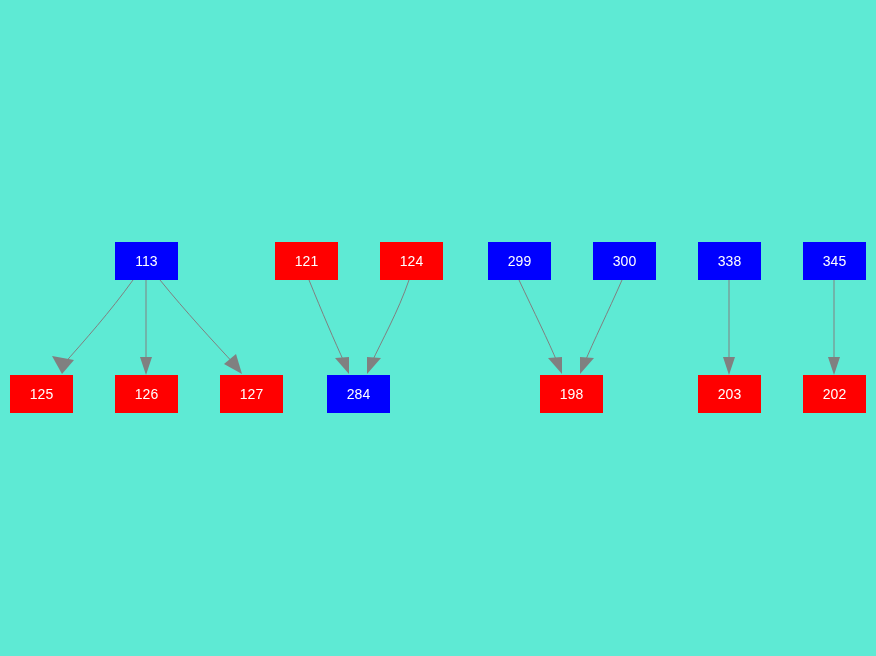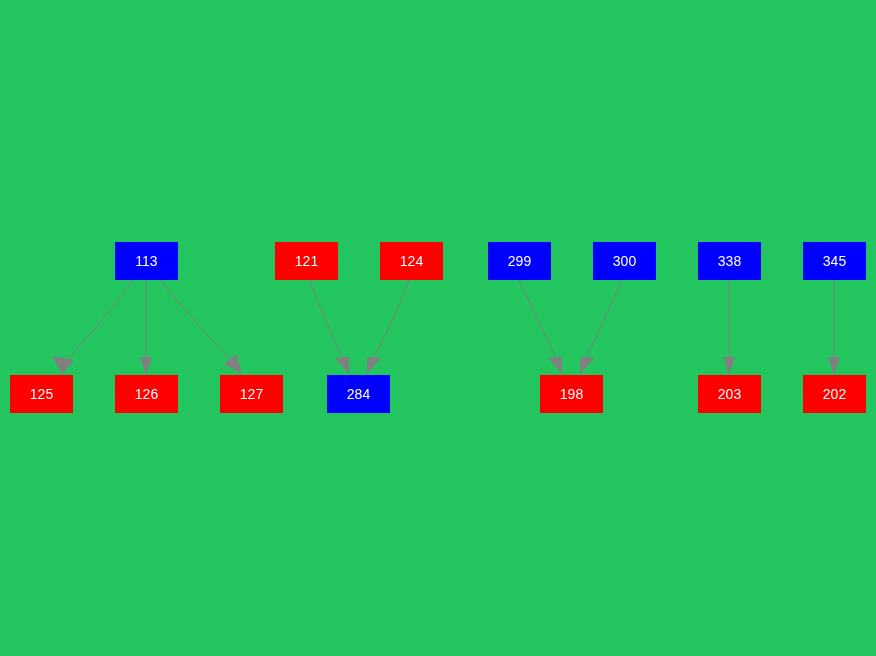--- a/index.html
+++ b/index.html
@@ -42,21 +42,21 @@
     stroke-width: 1;
   }
   .edge-head {
     fill: #808080;
     stroke: none;
   }
 </style>
 </head>
 <body style="background: rgb(255, 255, 255);">
 
-<div id="diagram-root" style="background: #22c55e;">
+<div id="diagram-root" style="background: #5eead4;">
   <svg id="graph-canvas" viewBox="0 0 876 656" xmlns="http://www.w3.org/2000/svg">
     <g id="edges-layer">
         <g>
           <path class="edge-path" d="M 133 280 C 110 312 85 340 62 366" stroke="#808080"></path>
           <path class="edge-head" d="M 62 374 L 52 356 L 74 360 Z" fill="#808080"></path>
         </g>
         <g>
           <path class="edge-path" d="M 146 280 L 146 366" stroke="#808080"></path>
           <path class="edge-head" d="M 146 375 L 140 357 L 152 357 Z" fill="#808080"></path>
         </g>

